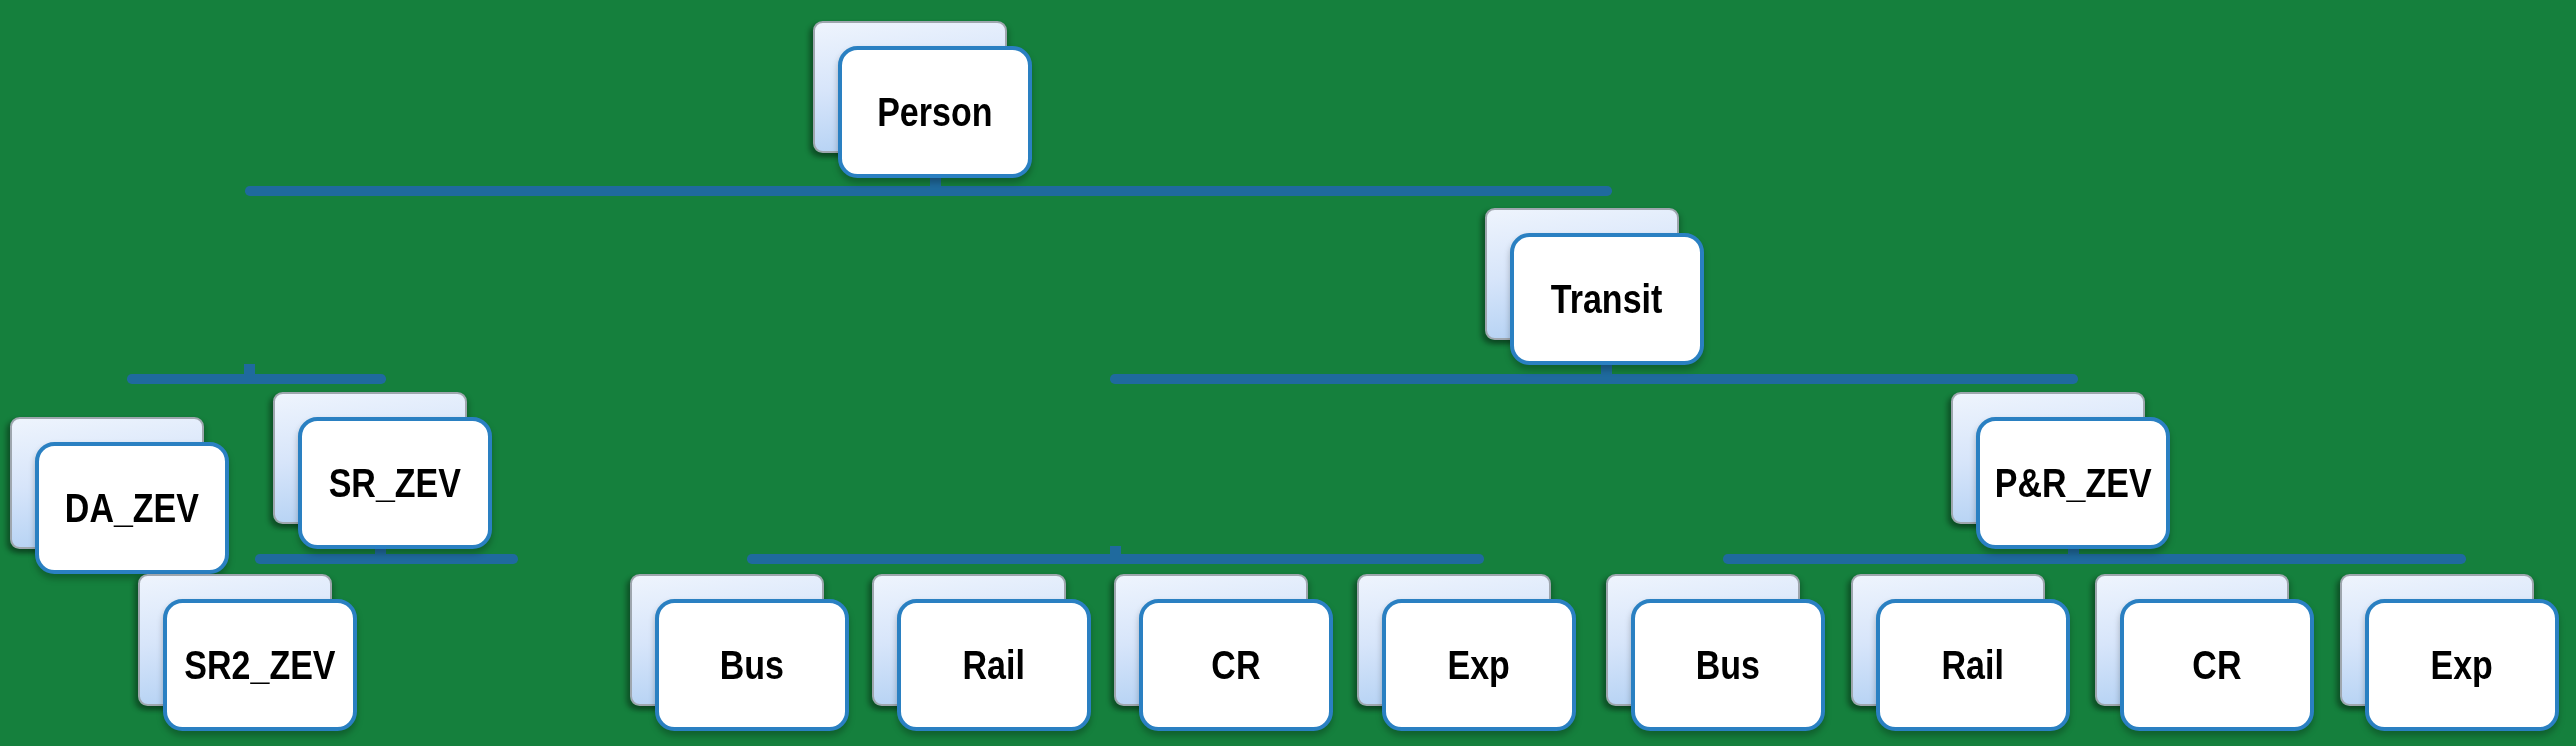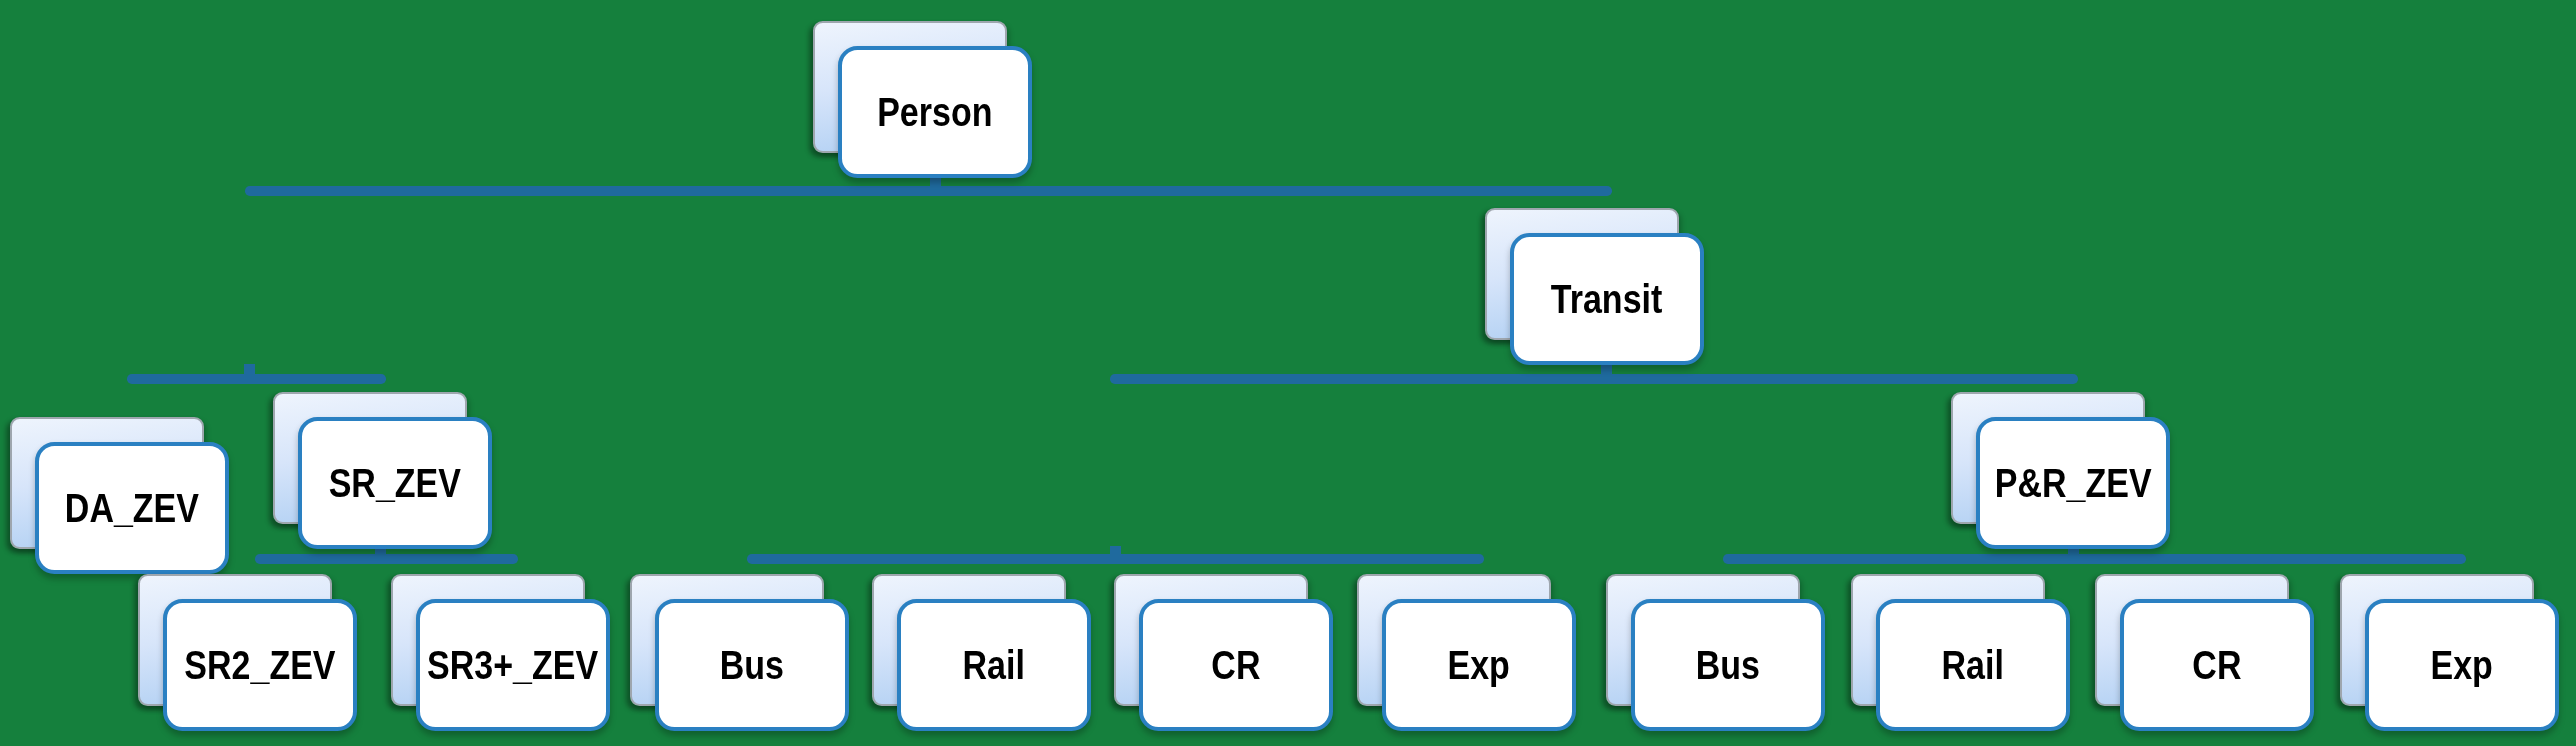--- a/index.html
+++ b/index.html
@@ -90,26 +90,20 @@
     </div>
   </div>
 
   <div class="node" style="left:163px; top:599px;padding-left:48px;">
     <div class="back"></div>
     <div class="front">
       <span>SR2_ZEV</span>
     </div>
   </div>
 
-  <div class="node" style="left:416px; top:599px;">
-    <div class="back"></div>
-    <div class="front">
-      <span>SR3+_ZEV</span>
-    </div>
-  </div>
 
   <div class="node" style="left:655px; top:599px;">
     <div class="back"></div>
     <div class="front">
       <span>Bus</span>
     </div>
   </div>
 
   <div class="node" style="left:897px; top:599px;">
     <div class="back"></div>

